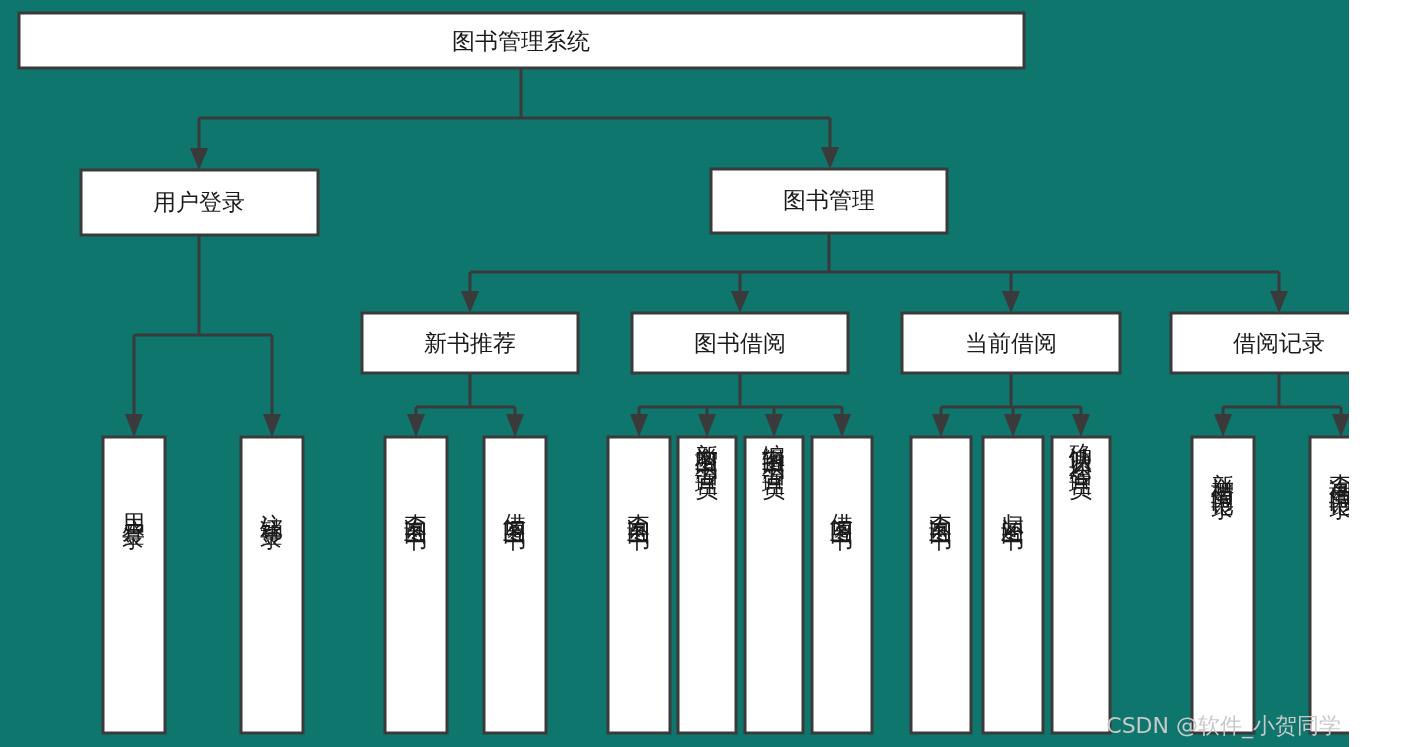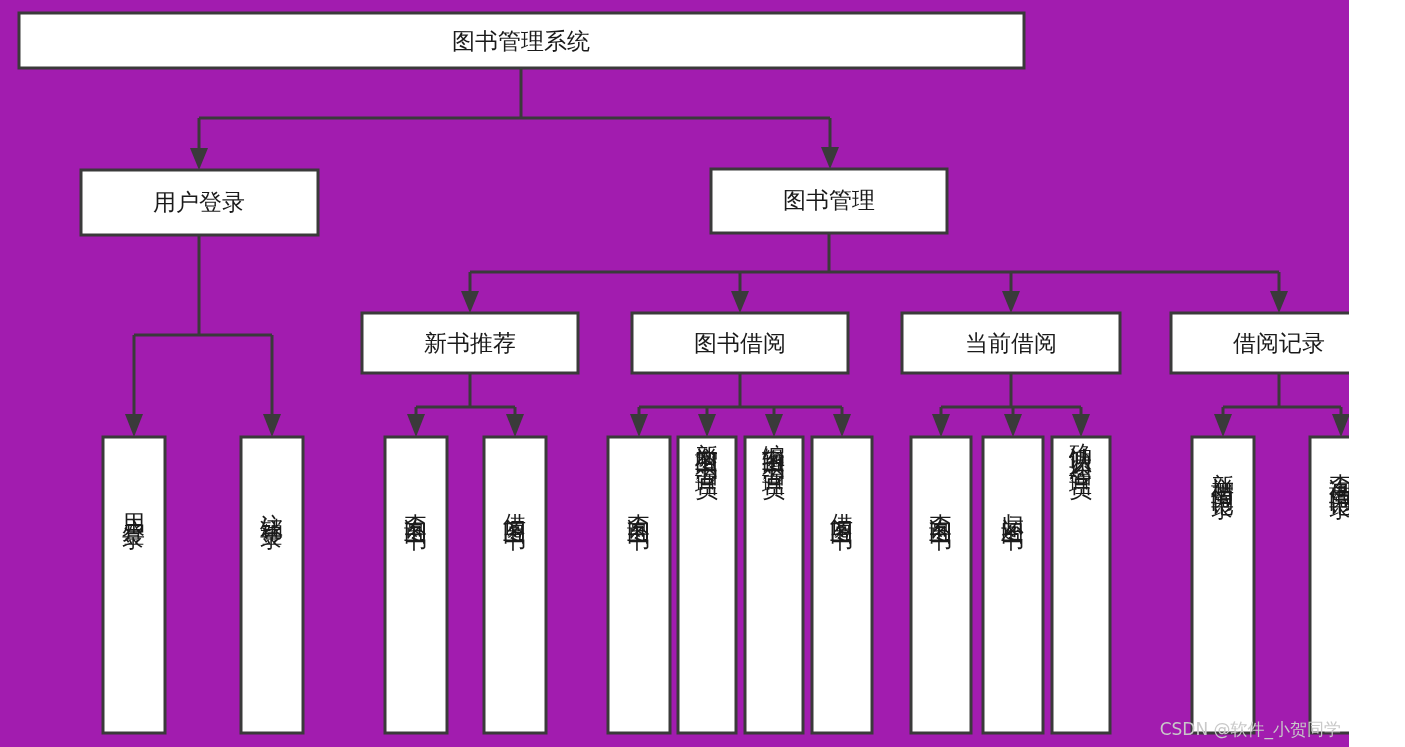--- a/index.html
+++ b/index.html
@@ -7,21 +7,21 @@
     padding: 0;
     background: #ffffff;
   }
   body {
     font-family: "DejaVu Sans", "Liberation Sans", sans-serif;
   }
   #stage {
     position: relative;
     width: 1349px;
     height: 747px;
-    background: #a21caf;
+    background: #0f766e;
     overflow: hidden;
   }
   #diagram-svg {
     position: absolute;
     left: 0;
     top: 0;
     width: 1405px;
     height: 747px;
   }
   .node-box {
@@ -52,21 +52,21 @@
   }
   .arrow-head {
     fill: #3a3a3a;
     stroke: none;
   }
   .watermark {
     position: absolute;
     right: 8px;
     bottom: 6px;
     color: #c9c9c9;
-    font-size: 17px;
+    font-size: 22px;
     font-family: "DejaVu Sans", "Liberation Sans", sans-serif;
     white-space: nowrap;
     user-select: none;
   }
 </style>
 </head>
 <body>
 
 <div id="stage">
 

